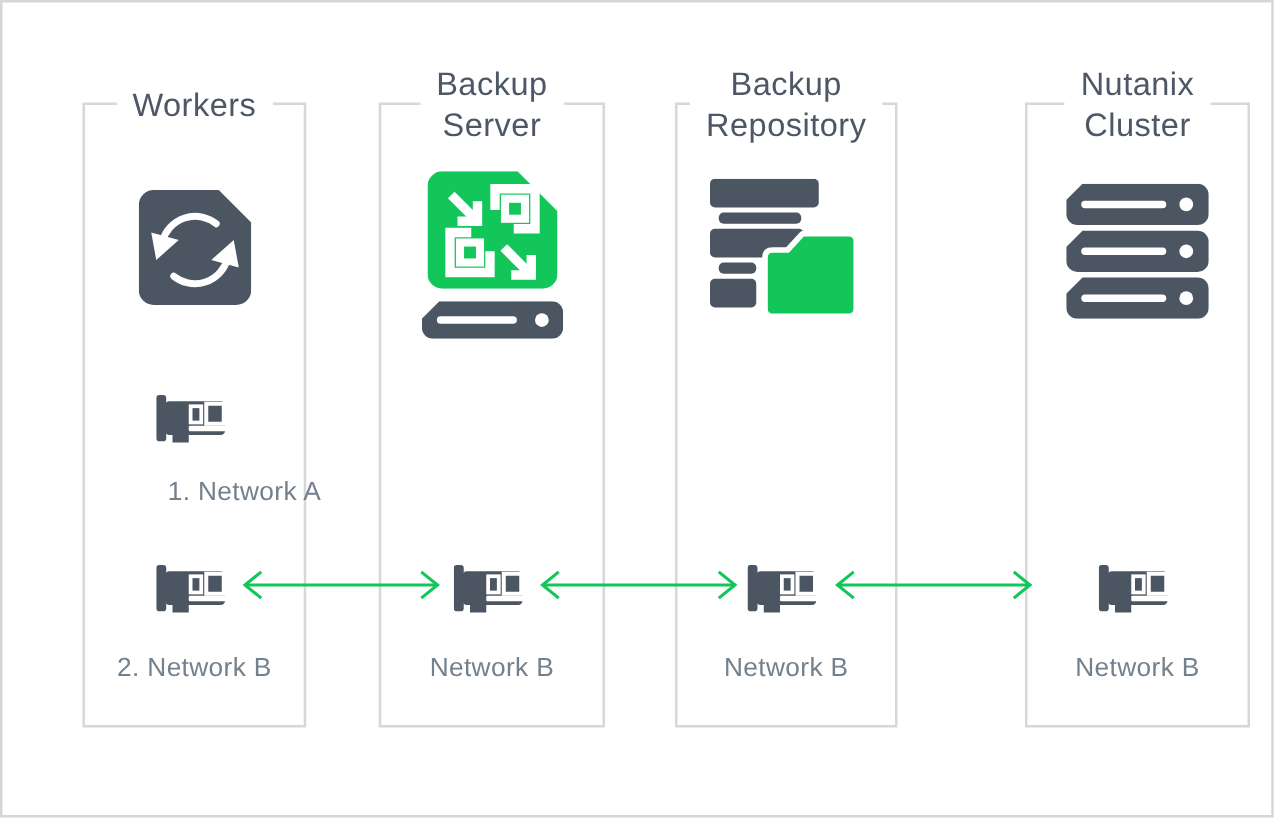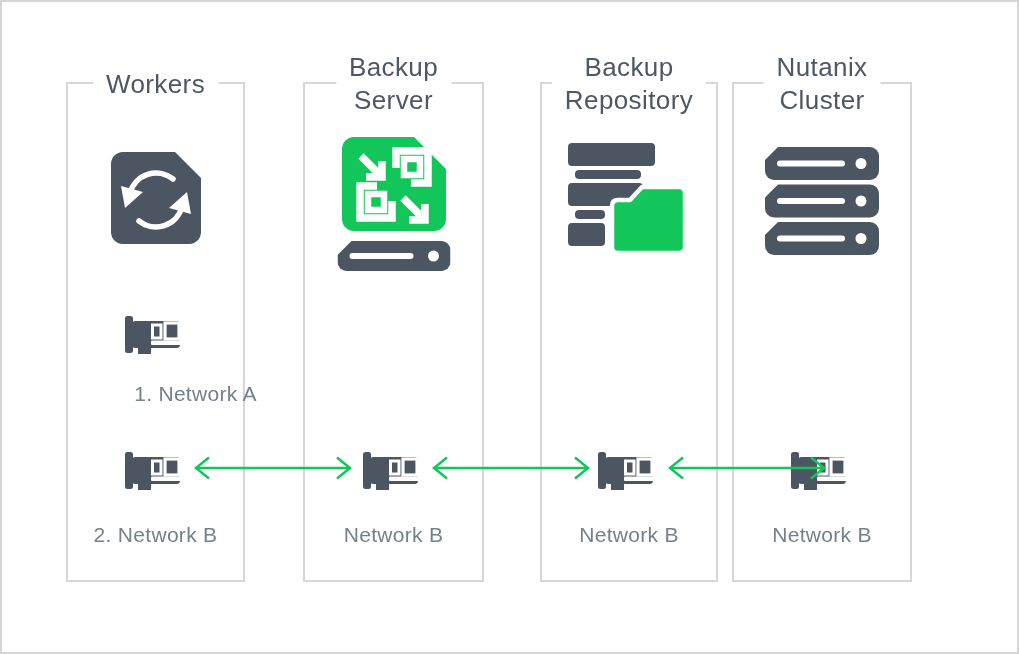--- a/index.html
+++ b/index.html
@@ -13,21 +13,21 @@
     background:var(--background,#fff);border:2px solid var(--frame-border,#d6d6d6);
     overflow:hidden;
   }
   .col{
     position:absolute;top:80px;height:500px;box-sizing:border-box;
     border:2px solid var(--box-border,#d5d7d9);background:transparent;
   }
   .col-1{left:64px;width:179px;padding-left:23px;}
   .col-2{left:301px;width:181px;}
   .col-3{left:538px;width:178px;}
-  .col-4{left:730px;width:180px;}
+  .col-4{left:818px;width:180px;}
   .col-title{
     position:absolute;top:0;left:50%;transform:translate(-50%,-50%);
     background:var(--background,#fff);padding:0 13px;
     font-size:26px;line-height:33px;letter-spacing:.4px;text-align:center;
     color:var(--title-text,#4d5766);white-space:pre-line;
   }
   .icon{position:absolute;left:50%;transform:translateX(-50%);}
   .icon svg{display:block;}
   .sync-pos{top:68px;}
   .sq-pos{top:53px;}

